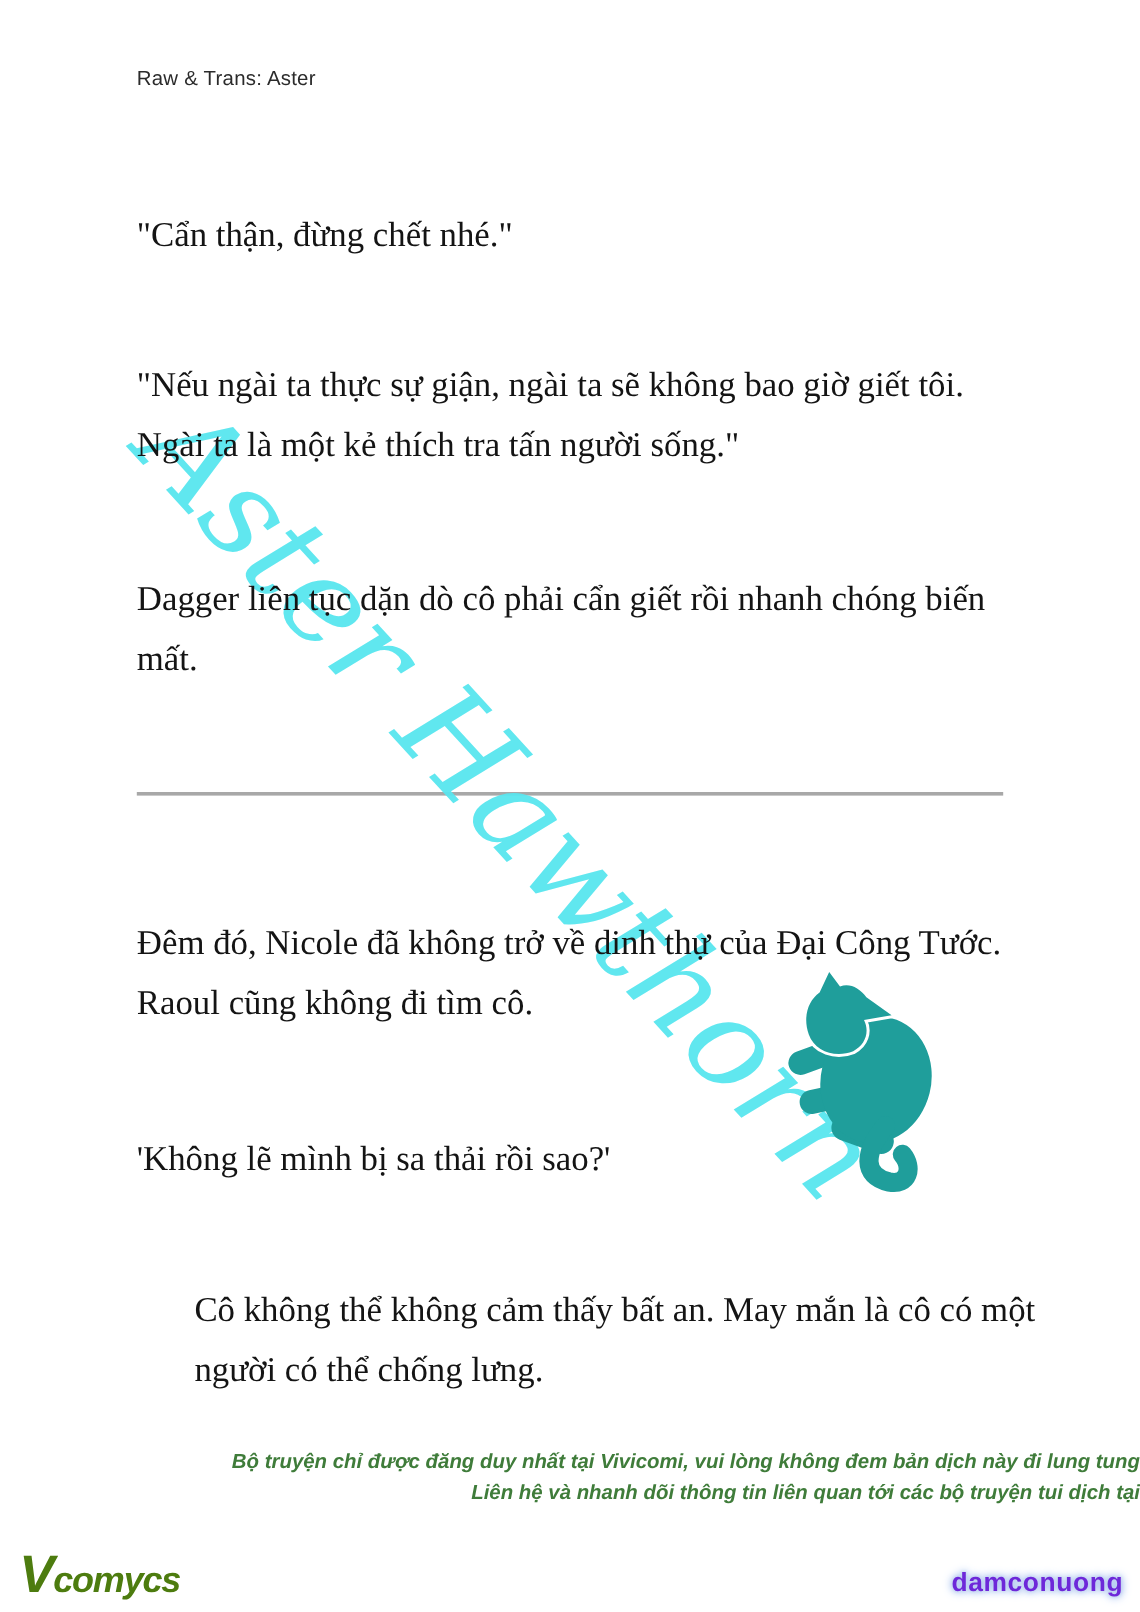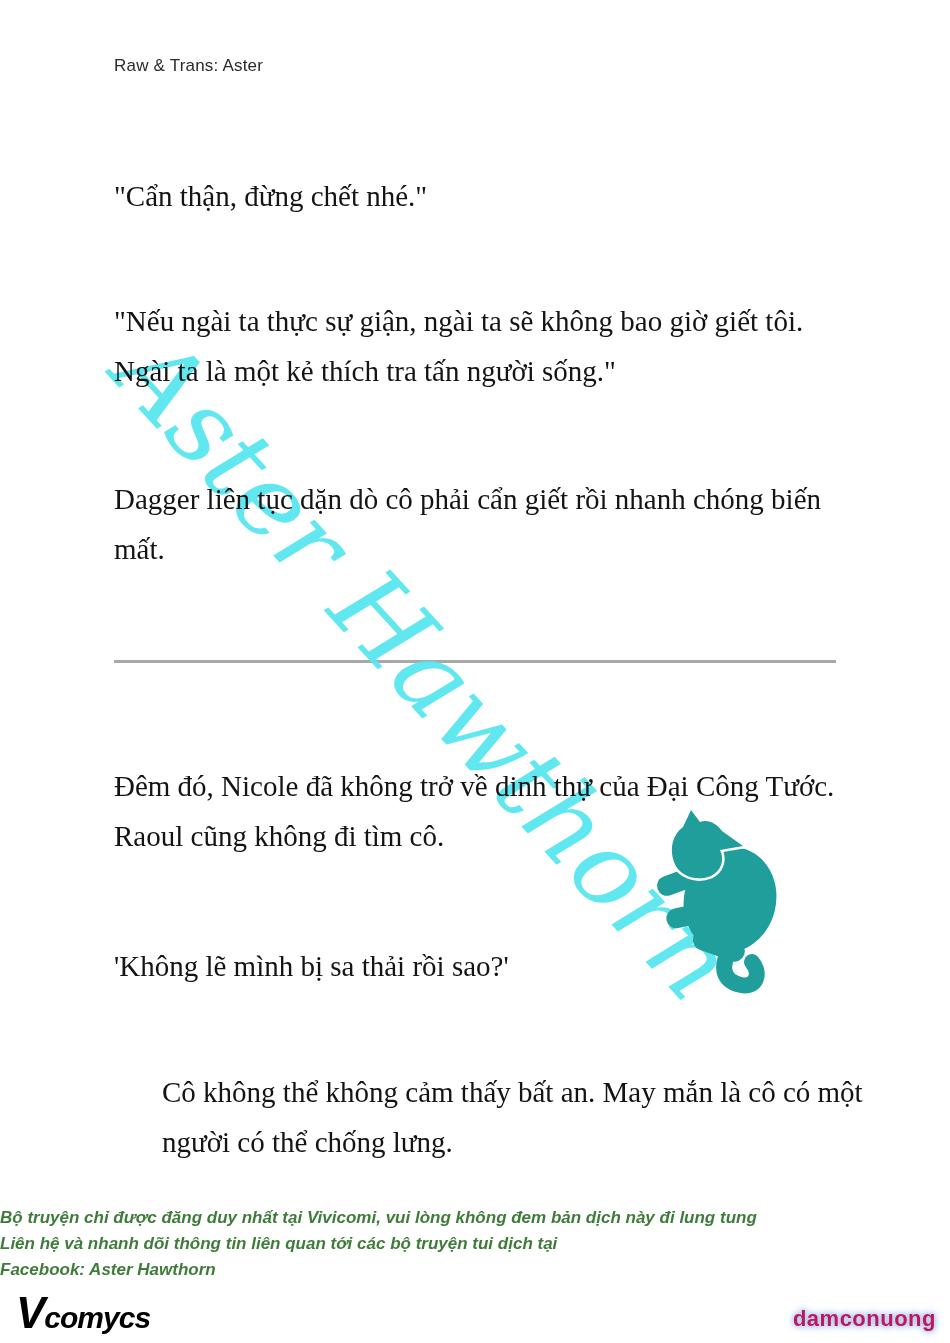--- a/index.html
+++ b/index.html
@@ -42,41 +42,41 @@
   .divider{
     position:absolute;left:114px;top:660px;width:722px;height:3px;
     background:#a8a8a8;border:none;margin:0;z-index:0;
   }
   .cat{
     position:absolute;left:650px;top:808px;width:132px;height:186px;
     z-index:2;
   }
   .footer{
     position:absolute;left:0;top:1205px;width:950px;
-    text-align:left;
+    text-align:right;
     font-family:"Liberation Sans", sans-serif;
     font-style:italic;font-weight:bold;
     font-size:17px;line-height:26px;
     color:#3f7c3a;
     z-index:3;
   }
   .vcomycs{
     position:absolute;left:16px;top:1288px;
     font-family:"Liberation Sans", sans-serif;
     font-style:italic;font-weight:bold;
     font-size:30px;letter-spacing:-1px;
-    color:#000000;
+    color:#4d7c0f;
     z-index:3;
   }
   .vcomycs::first-letter{font-size:44px;}
   .damconuong{
     position:absolute;right:14px;top:1306px;
     font-family:"Liberation Sans", sans-serif;
     font-weight:bold;font-size:22px;letter-spacing:.5px;
-    color:#be185d;
+    color:#6d28d9;
     text-shadow:0 0 1px #d4e0f6,0 0 3px #b6cbf0,0 0 6px #a3bfee,0 0 9px #9bb9ea;
     z-index:3;
   }
 </style>
 </head>
 <body>
 
 <div class="page">
 
   <div class="credit">Raw &amp; Trans: Aster</div>
@@ -113,20 +113,19 @@
         <path d="M 24,54 C 19,40 23,26 33,19 L 41,2 L 50,14
                  C 58,11 66,15 72,23 L 93,38 L 70,42
                  C 75,52 71,63 61,68 C 46,74 29,68 24,54 Z" stroke="#ffffff" stroke-width="5" paint-order="stroke" stroke-linejoin="round"></path>
       </g>
     </svg>
   </div>
 
   <div class="footer">
     <div>Bộ truyện chỉ được đăng duy nhất tại Vivicomi, vui lòng không đem bản dịch này đi lung tung</div>
     <div>Liên hệ và nhanh dõi thông tin liên quan tới các bộ truyện tui dịch tại</div>
-    <div>Facebook: Aster Hawthorn</div>
   </div>
 
   <div class="vcomycs">Vcomycs</div>
 
   <div class="damconuong">damconuong</div>
 
 </div>
 
 </body></html>

